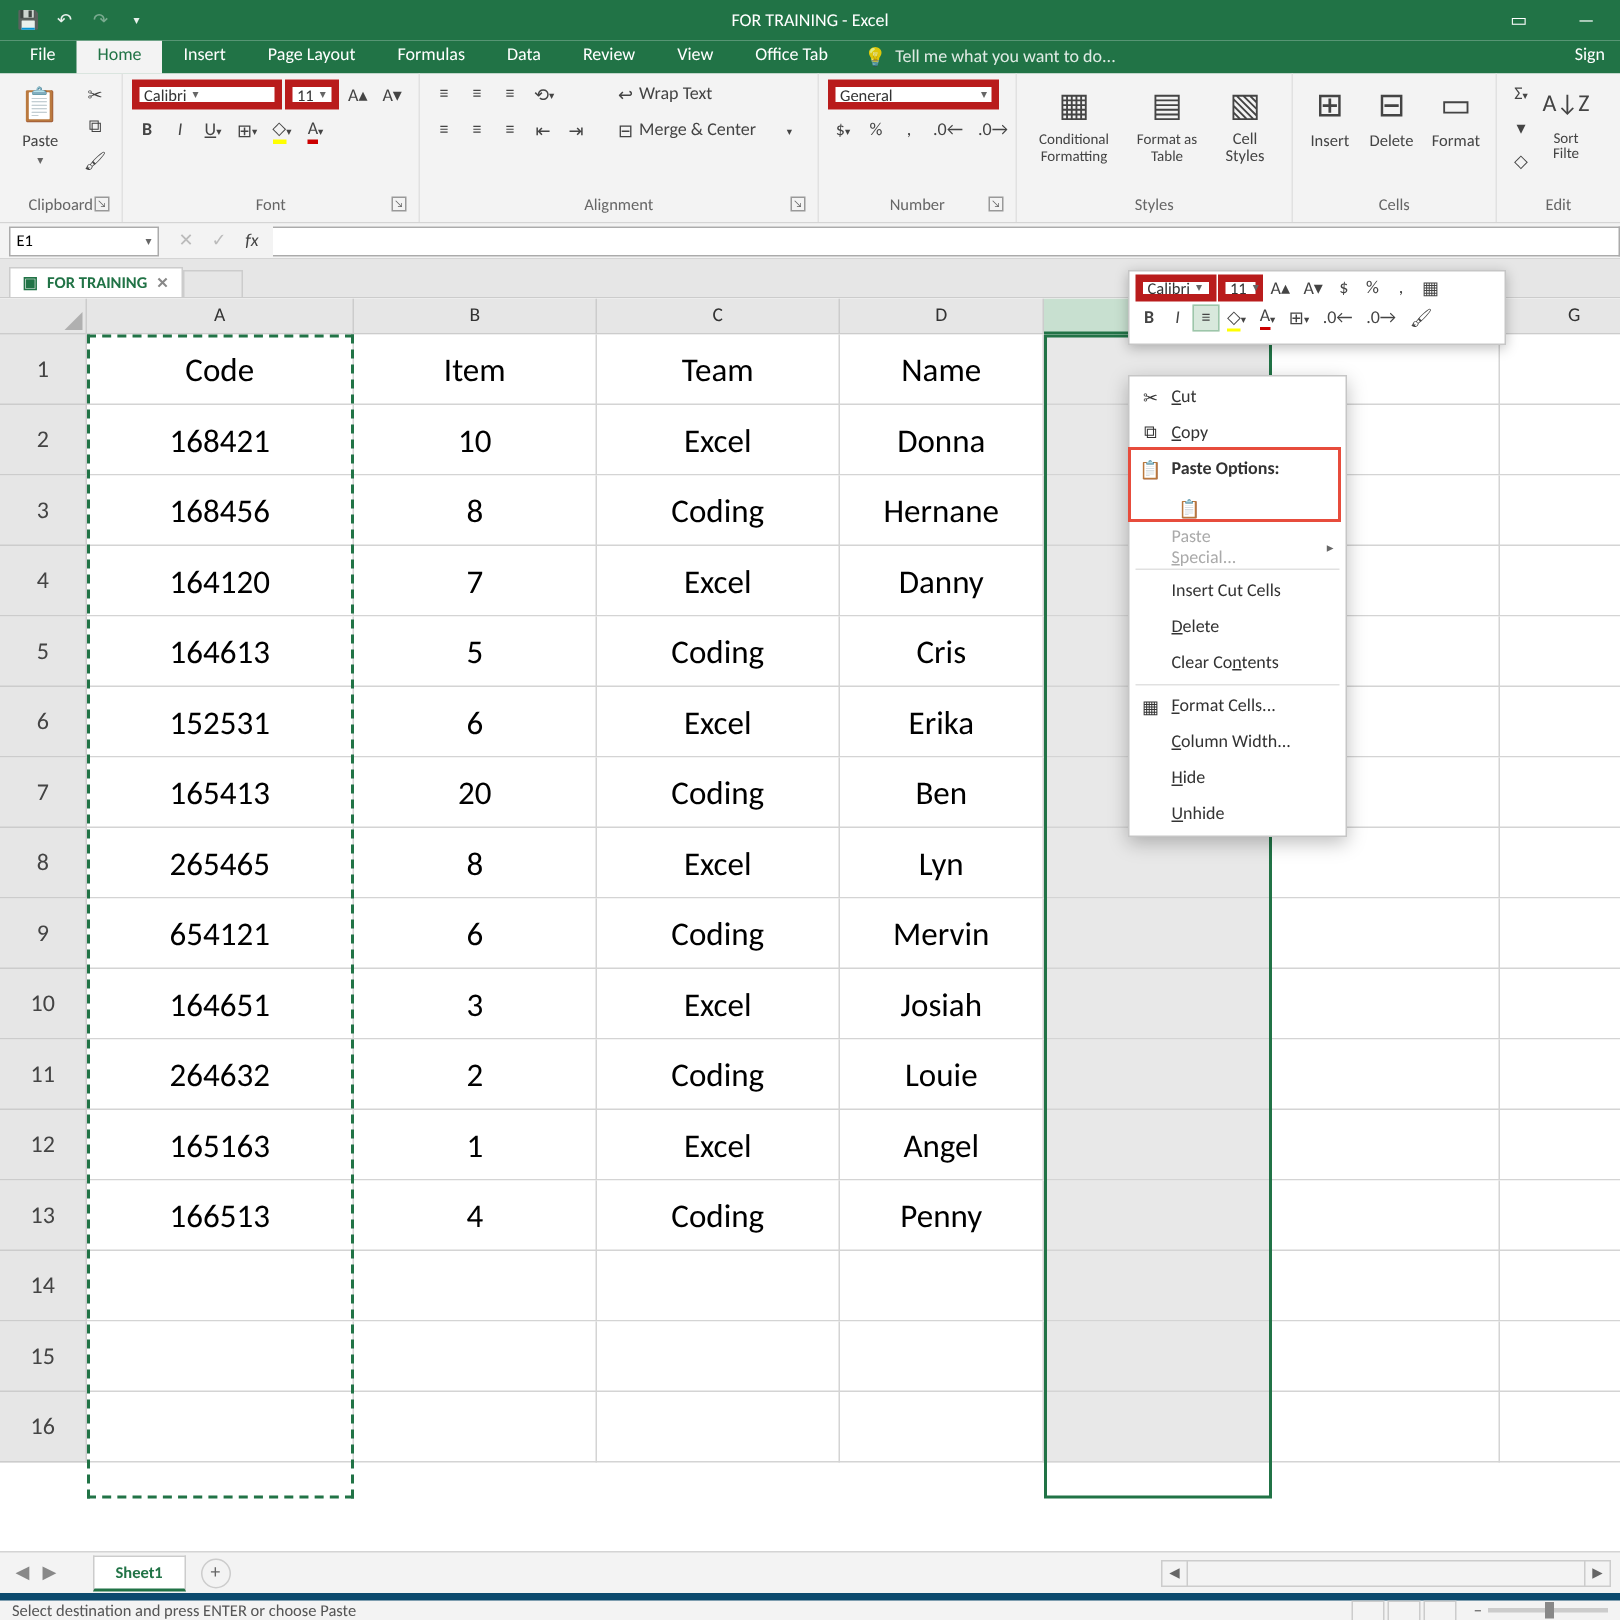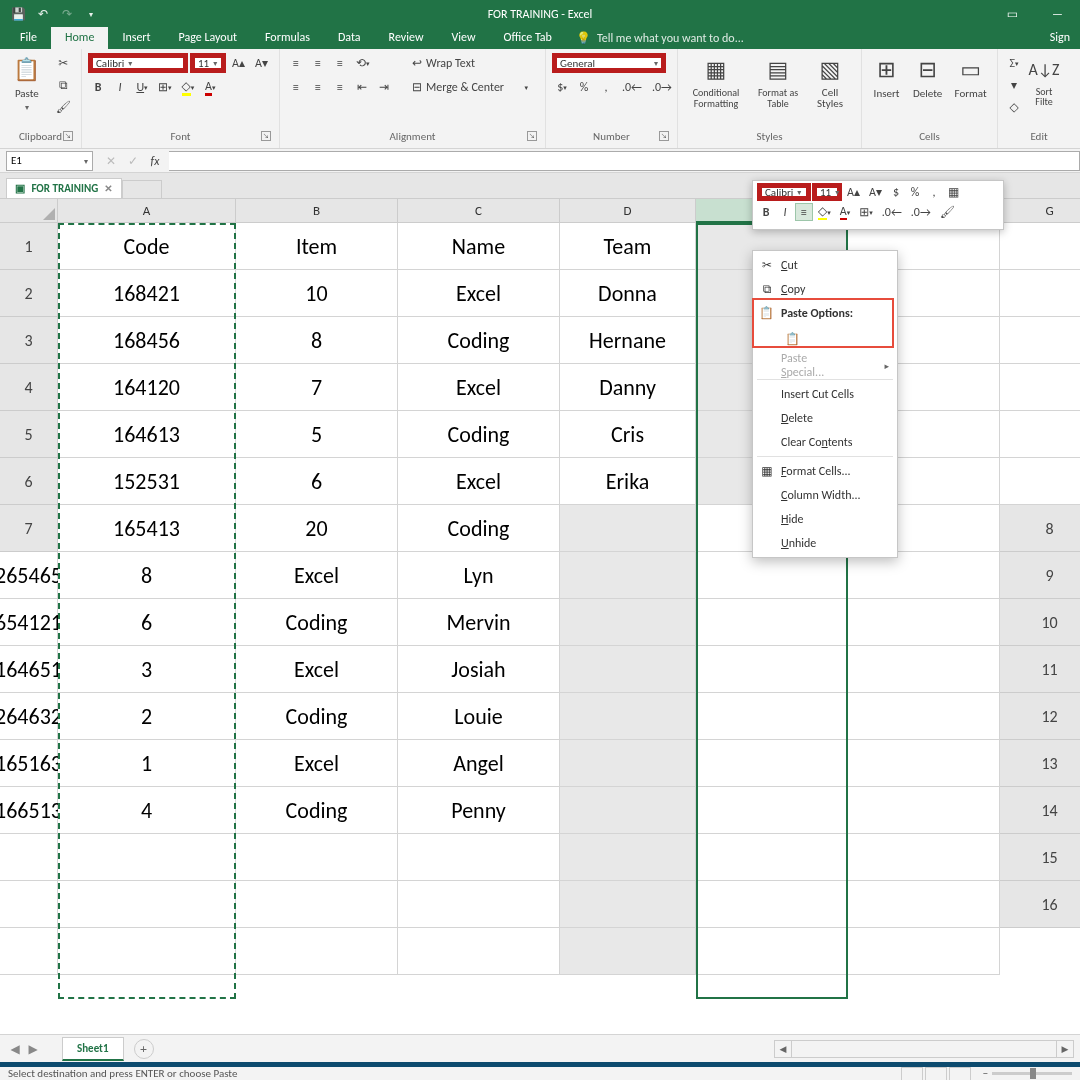--- a/index.html
+++ b/index.html
@@ -29,21 +29,21 @@
 .bigbtn { width: 44px; display: flex; flex-direction: column; align-items: center; gap: 2px; font-size: 11px; color: #444; text-align: center; }
 .bigbtn .icn { width: 32px; height: 32px; display: flex; align-items: center; justify-content: center; font-size: 22px; }
 .col { display: flex; flex-direction: column; gap: 2px; }
 .smallbtn { min-width: 20px; height: 20px; border: 1px solid transparent; display: inline-flex; align-items: center; justify-content: center; padding: 0 3px; font-size: 12px; color: #444; }
 .combo { height: 20px; border: 5px solid #b91c1c; background: #fff; display: inline-flex; align-items: center; padding: 0 3px; font-size: 11px; color: #333; }
 .combo .dd { margin-left: 4px; font-size: 8px; color: #666; }
 .row { display: flex; gap: 2px; align-items: center; }
 
 
 .formulabar { height: 24px; border-bottom: 1px solid #d4d4d4; background: #f3f3f3; display: flex; align-items: center; }
-.namebox { width: 87px; height: 20px; border: 1px solid #ababab; background: #fff; margin: 0 4px 0 6px; display: flex; align-items: center; padding: 0 4px; font-size: 11px; }
+.namebox { width: 100px; height: 20px; border: 1px solid #ababab; background: #fff; margin: 0 4px 0 6px; display: flex; align-items: center; padding: 0 4px; font-size: 11px; }
 .namebox .dd { margin-left: auto; font-size: 8px; color: #666; }
 .fxbtns { display: flex; gap: 2px; padding: 0 4px; color: #888; }
 .fxinput { flex: 1; height: 20px; border: 1px solid #ababab; border-left: none; background: #fff; }
 
 
 .wbtab-area { height: 26px; background: #e6e6e6; border-bottom: 1px solid #ccc; display: flex; align-items: flex-end; padding: 0 6px; }
 .wbtab { background: #fff; border: 1px solid #ccc; border-bottom: none; padding: 3px 8px; font-size: 11px; color: #217346; font-weight: bold; display: flex; align-items: center; gap: 6px; }
 .wbtab .star { color: #217346; }
 .wbtab .x { color: #888; font-size: 10px; }
 .wbtab.blank { background: #e6e6e6; border: 1px solid #ccc; border-bottom: none; width: 40px; height: 18px; }
@@ -324,22 +324,22 @@
       <div class="hdr">A</div>
       <div class="hdr">B</div>
       <div class="hdr">C</div>
       <div class="hdr">D</div>
       <div class="hdr sel">E</div>
       <div class="hdr">F</div>
       <div class="hdr">G</div>
       <div class="rowhdr">1</div>
       <div class="cell">Code</div>
       <div class="cell">Item</div>
+      <div class="cell">Team</div>
       <div class="cell">Name</div>
-      <div class="cell">Team</div>
       <div class="cell selcol"></div>
       <div class="cell"></div>
       <div class="cell"></div>
       <div class="rowhdr">2</div>
       <div class="cell">168421</div>
       <div class="cell">10</div>
       <div class="cell">Excel</div>
       <div class="cell">Donna</div>
       <div class="cell selcol"></div>
       <div class="cell"></div>
@@ -373,20 +373,21 @@
       <div class="cell">6</div>
       <div class="cell">Excel</div>
       <div class="cell">Erika</div>
       <div class="cell selcol"></div>
       <div class="cell"></div>
       <div class="cell"></div>
       <div class="rowhdr">7</div>
       <div class="cell">165413</div>
       <div class="cell">20</div>
       <div class="cell">Coding</div>
+      <div class="cell">Ben</div>
       <div class="cell selcol"></div>
       <div class="cell"></div>
       <div class="cell"></div>
       <div class="rowhdr">8</div>
       <div class="cell">265465</div>
       <div class="cell">8</div>
       <div class="cell">Excel</div>
       <div class="cell">Lyn</div>
       <div class="cell selcol"></div>
       <div class="cell"></div>

